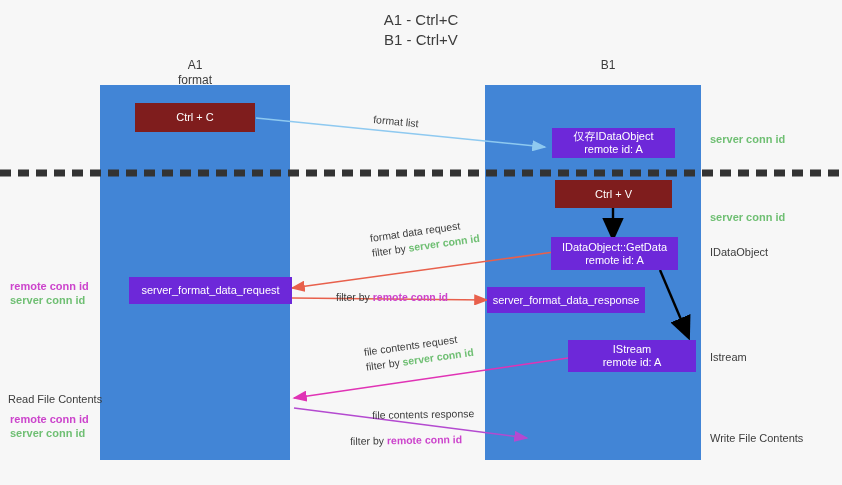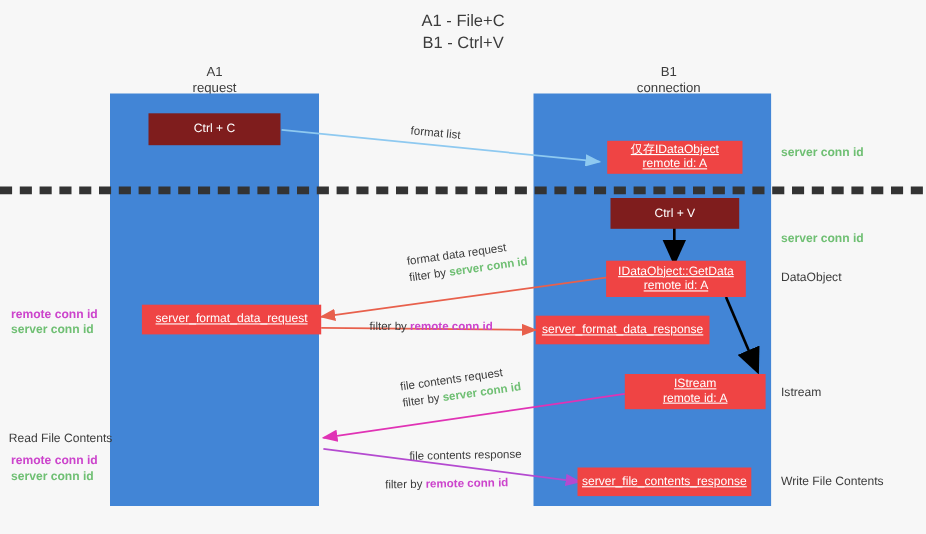--- a/index.html
+++ b/index.html
@@ -58,21 +58,21 @@
     flex-direction: column;
     align-items: center;
     justify-content: center;
     color: #ffffff;
     font-size: 11px;
     line-height: 13px;
     text-align: center;
     padding: 2px 4px;
   }
   .box.green  { background: #7f1d1d; }
-  .box.orange { background: #ef4444; text-decoration: underline; }
+  .box.orange { background: #6d28d9; }
   .box .l2 { display: block; }
 
   
   .side-label {
     font-size: 11px;
     line-height: 14px;
     white-space: nowrap;
   }
   .green-txt  { color: #6fbf73; font-weight: bold; }
   .purple-txt { color: #cc44cc; font-weight: bold; }
@@ -95,31 +95,30 @@
     height: 485px;
     pointer-events: none;
   }
 </style>
 </head>
 <body>
 
 <div id="stage">
 
   <div class="abs title">
-    <div>A1 - File+C</div>
+    <div>A1 - Ctrl+C</div>
     <div>B1 - Ctrl+V</div>
   </div>
 
   <div class="abs col-head" style="left:135px; top:58px; width:120px;">
     <span class="name">A1</span>
-    <span class="sub">request</span>
+    <span class="sub">format</span>
   </div>
   <div class="abs col-head" style="left:548px; top:58px; width:120px;">
     <span class="name">B1</span>
-    <span class="sub">connection</span>
   </div>
 
   <div class="abs lane" style="left:100px; top:85px; width:190px; height:375px;"></div>
   <div class="abs lane" style="left:485px; top:85px; width:216px; height:375px;"></div>
 
   <svg class="overlay" viewBox="0 0 842 485" xmlns="http://www.w3.org/2000/svg">
     <defs>
       <marker id="ar-blue" markerWidth="9" markerHeight="7" refX="8" refY="3.5" orient="auto">
         <polygon points="0 0, 9 3.5, 0 7" fill="#8ec9f0"></polygon>
       </marker>
@@ -179,29 +178,26 @@
 
   <div class="abs box orange" style="left:487px; top:287px; width:158px; height:26px;">
     <span>server_format_data_response</span>
   </div>
 
   <div class="abs box orange" style="left:568px; top:340px; width:128px; height:32px;">
     <span>IStream</span>
     <span class="l2">remote id: A</span>
   </div>
 
-  <div class="abs box orange" style="left:525px; top:425px; width:158px; height:26px;">
-    <span>server_file_contents_response</span>
-  </div>
 
   <div class="abs side-label green-txt" style="left:710px; top:132px;">server conn id</div>
 
   <div class="abs side-label green-txt" style="left:710px; top:210px;">server conn id</div>
 
-  <div class="abs side-label dark-txt" style="left:710px; top:245px;">DataObject</div>
+  <div class="abs side-label dark-txt" style="left:710px; top:245px;">IDataObject</div>
 
   <div class="abs side-label dark-txt" style="left:710px; top:350px;">Istream</div>
 
   <div class="abs side-label dark-txt" style="left:710px; top:431px;">Write File Contents</div>
 
   <div class="abs side-label purple-txt" style="left:10px; top:279px;">remote conn id</div>
   <div class="abs side-label green-txt" style="left:10px; top:293px;">server conn id</div>
 
   <div class="abs side-label dark-txt" style="left:8px; top:392px;">Read File Contents</div>
   <div class="abs side-label purple-txt" style="left:10px; top:412px;">remote conn id</div>

